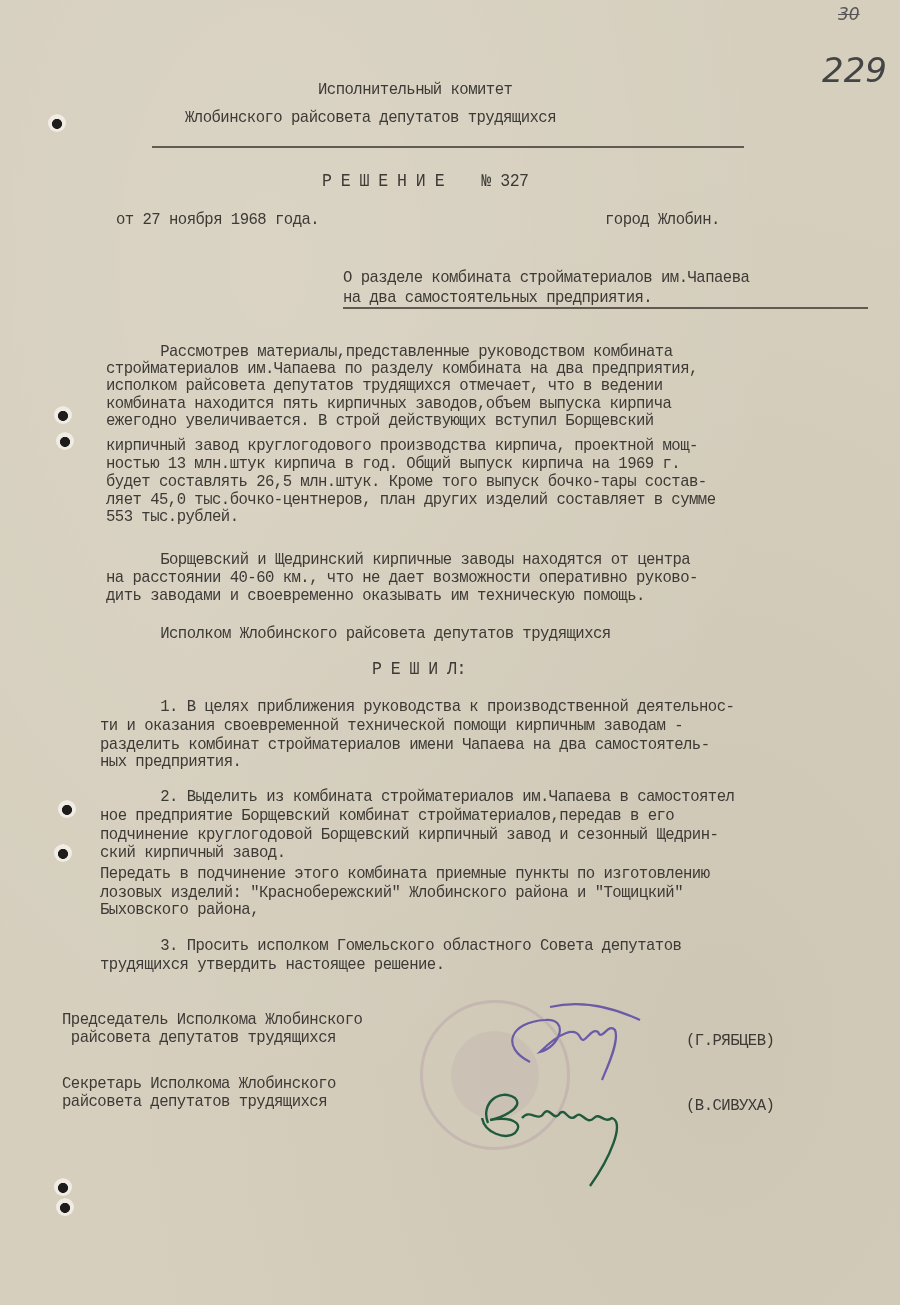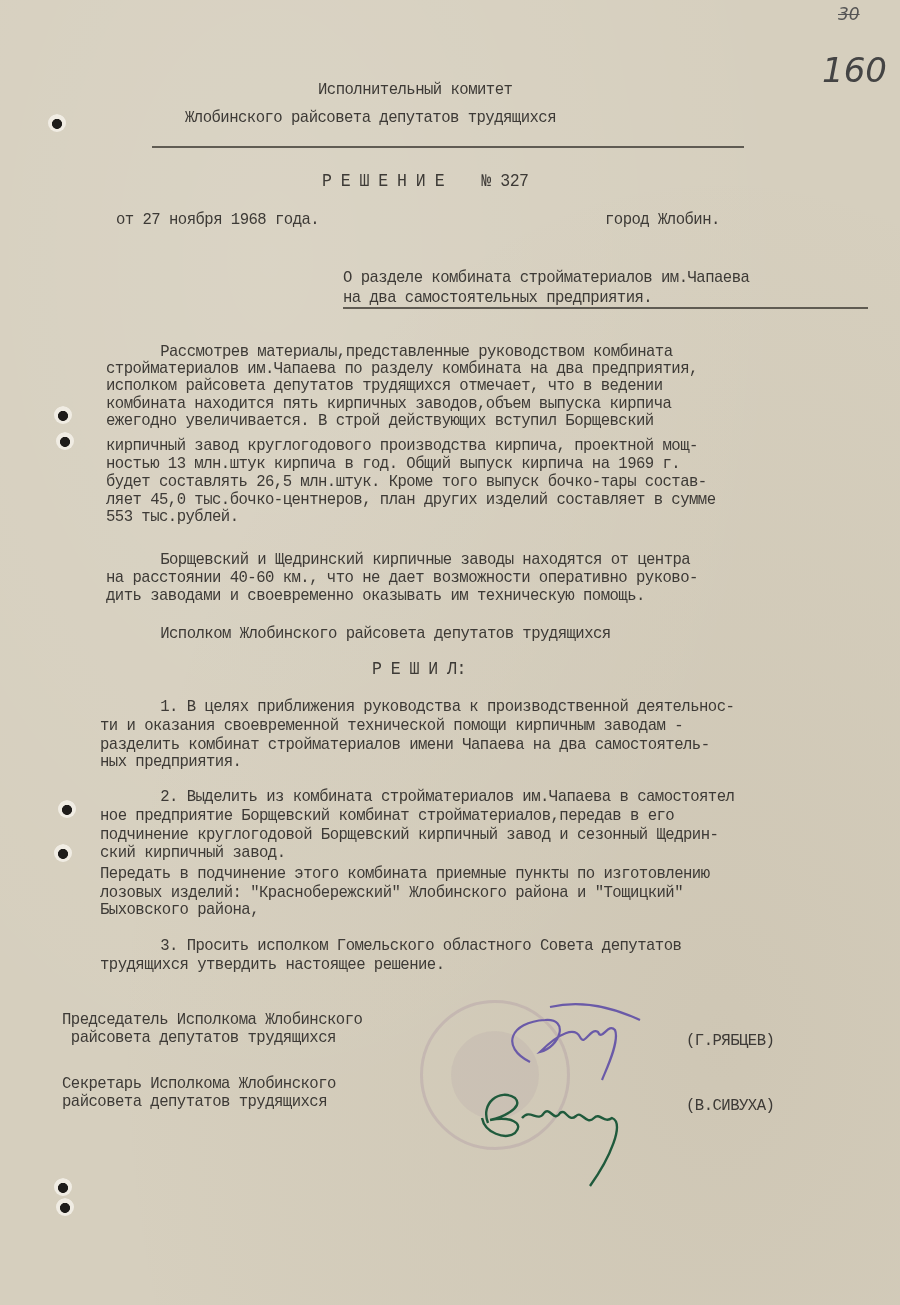--- a/index.html
+++ b/index.html
@@ -24,21 +24,21 @@
   .stamp { position: absolute; left: 420px; top: 1000px; width: 150px; height: 150px; border-radius: 50%; border: 3px solid rgba(150,120,150,0.22); box-sizing: border-box; }
   .stamp::after { content:""; position:absolute; left:28px; top:28px; width:88px; height:88px; border-radius:50%; background: rgba(150,120,150,0.10); }
   .sig { position: absolute; }
 </style>
 </head>
 <body>
 
 <div class="page">
 
   <div class="hand" style="left:838px;top:4px;font-size:17px;text-decoration:line-through;color:#555;">30</div>
-  <div class="hand" style="left:822px;top:50px;font-size:34px;color:#444;">160</div>
+  <div class="hand" style="left:822px;top:50px;font-size:34px;color:#444;">229</div>
 
   <div class="hole" style="left:48px;top:114px;"></div>
   <div class="hole" style="left:54px;top:406px;"></div>
   <div class="hole" style="left:56px;top:432px;"></div>
   <div class="hole" style="left:58px;top:800px;"></div>
   <div class="hole" style="left:54px;top:844px;"></div>
   <div class="hole" style="left:54px;top:1178px;"></div>
   <div class="hole" style="left:56px;top:1198px;"></div>
 
   <div class="t" style="left:318px;top:80px;">Исполнительный комитет</div>

